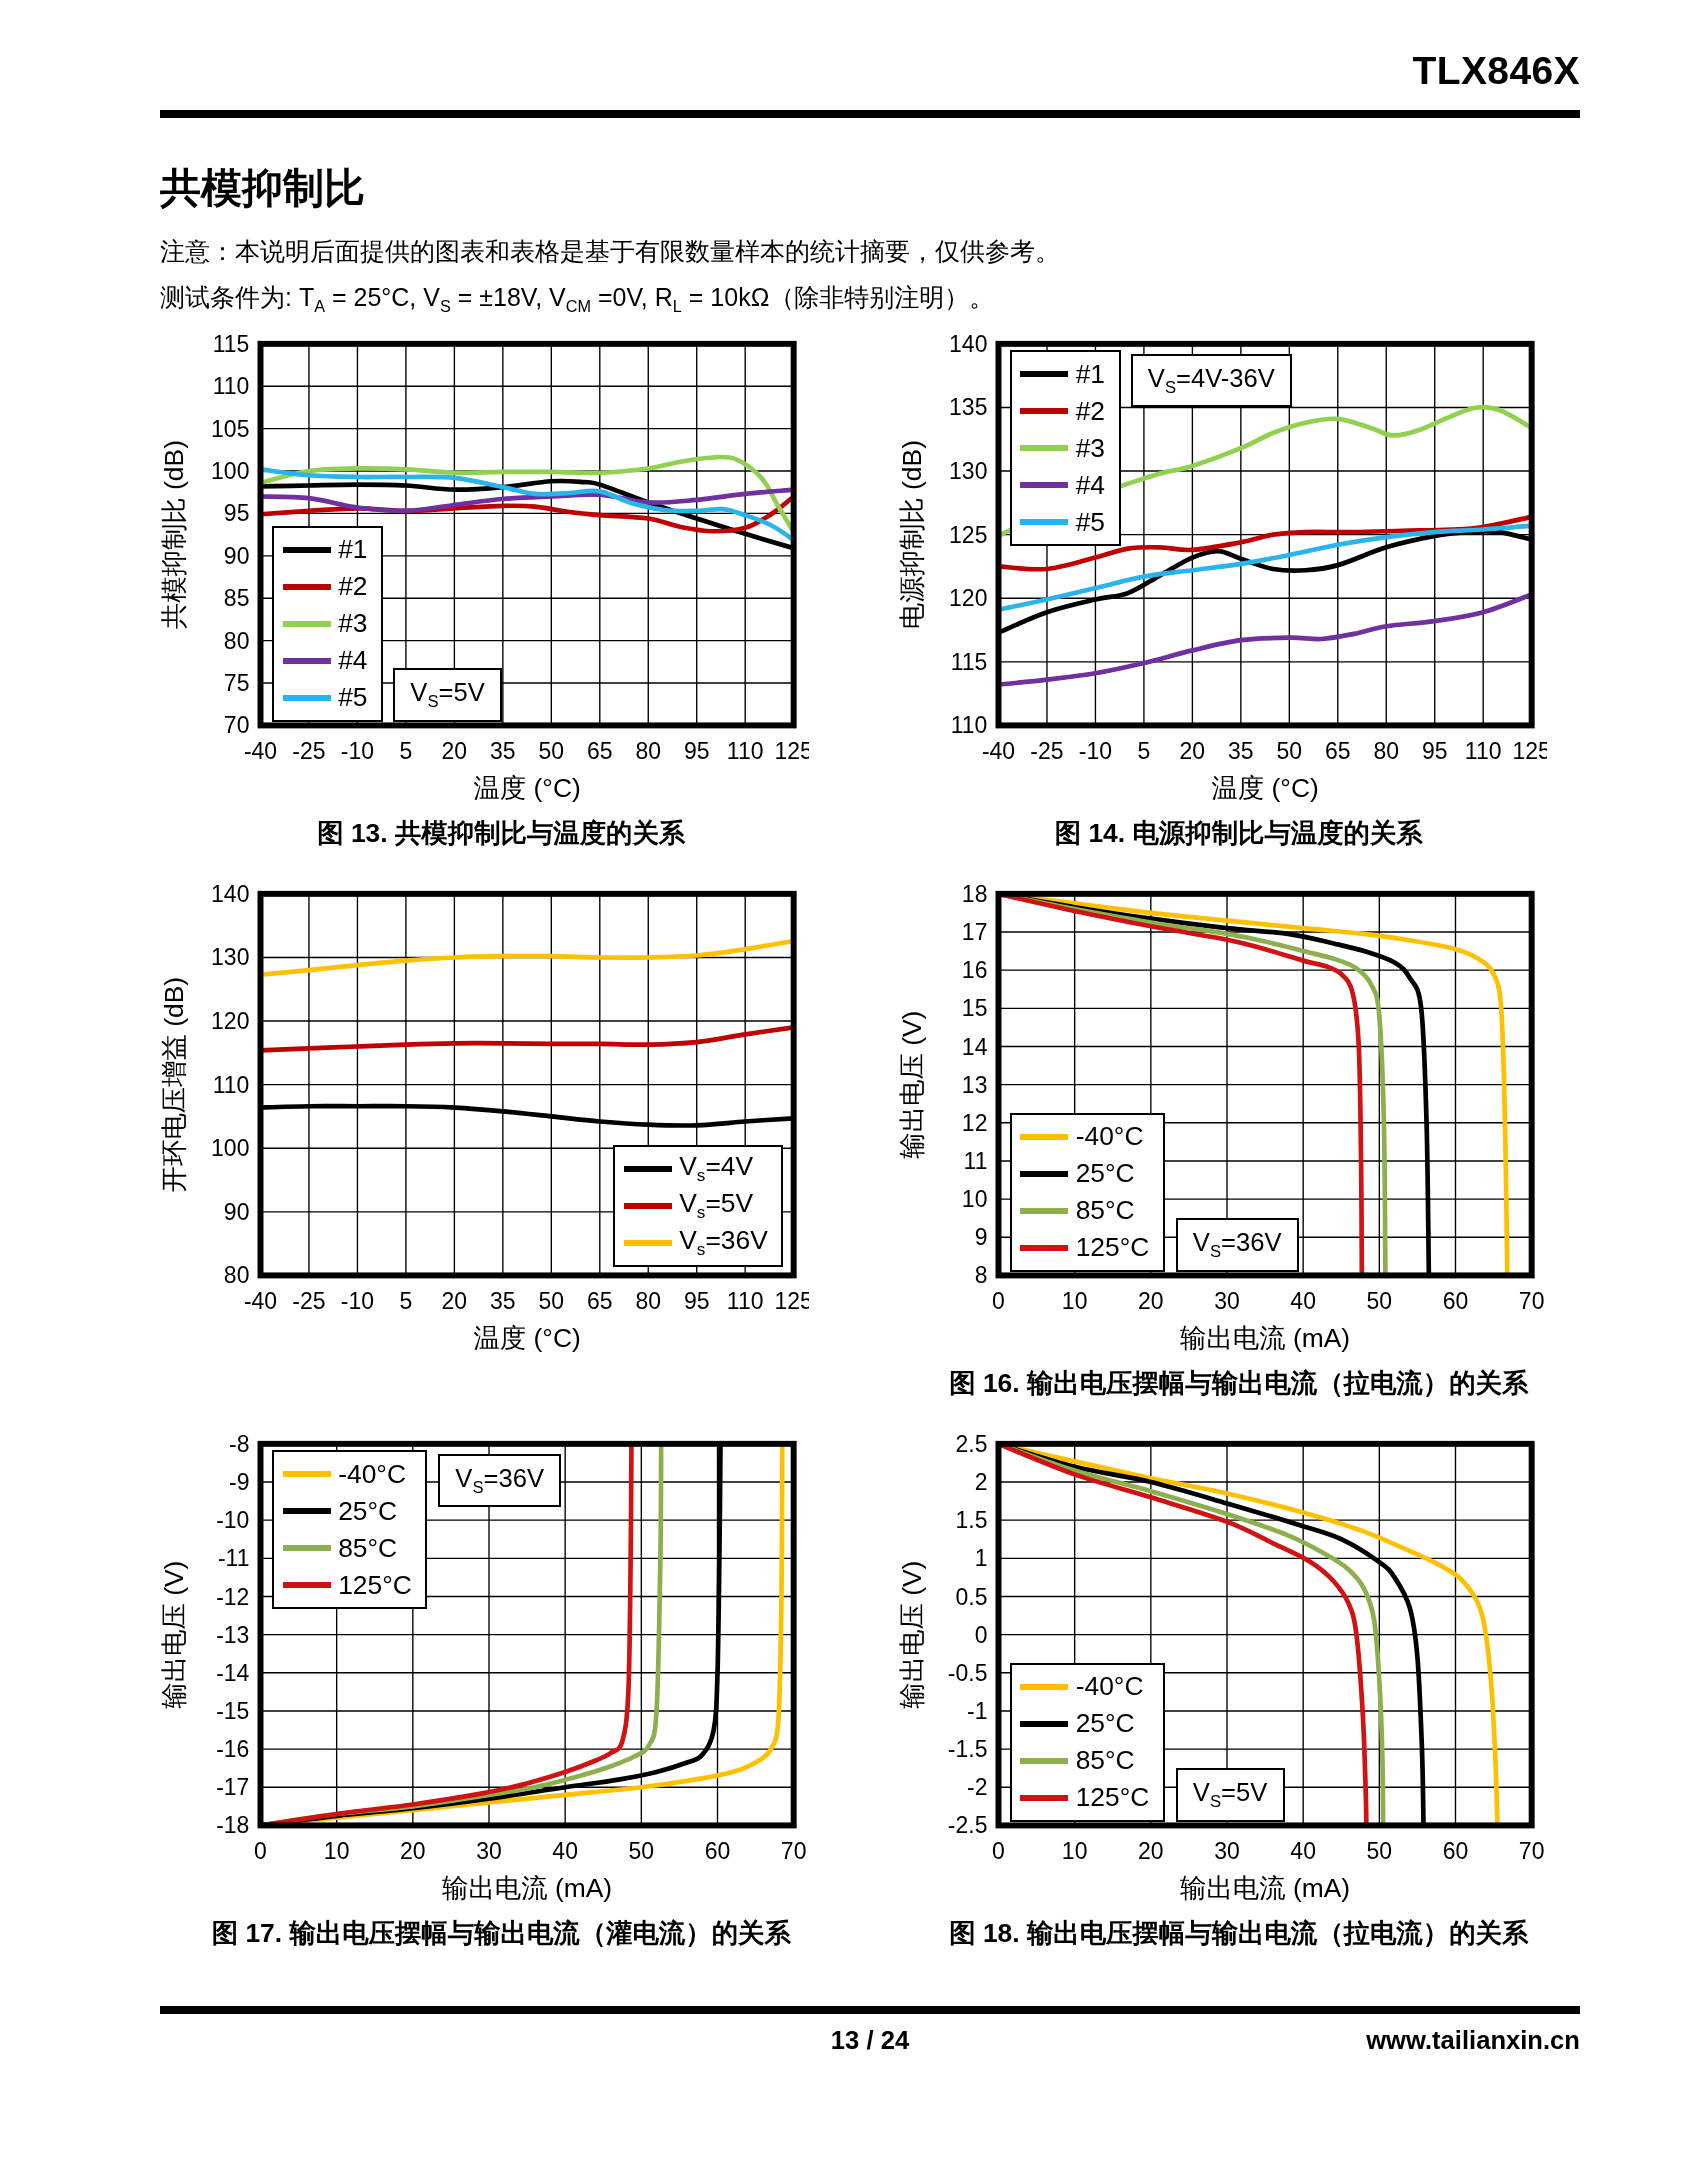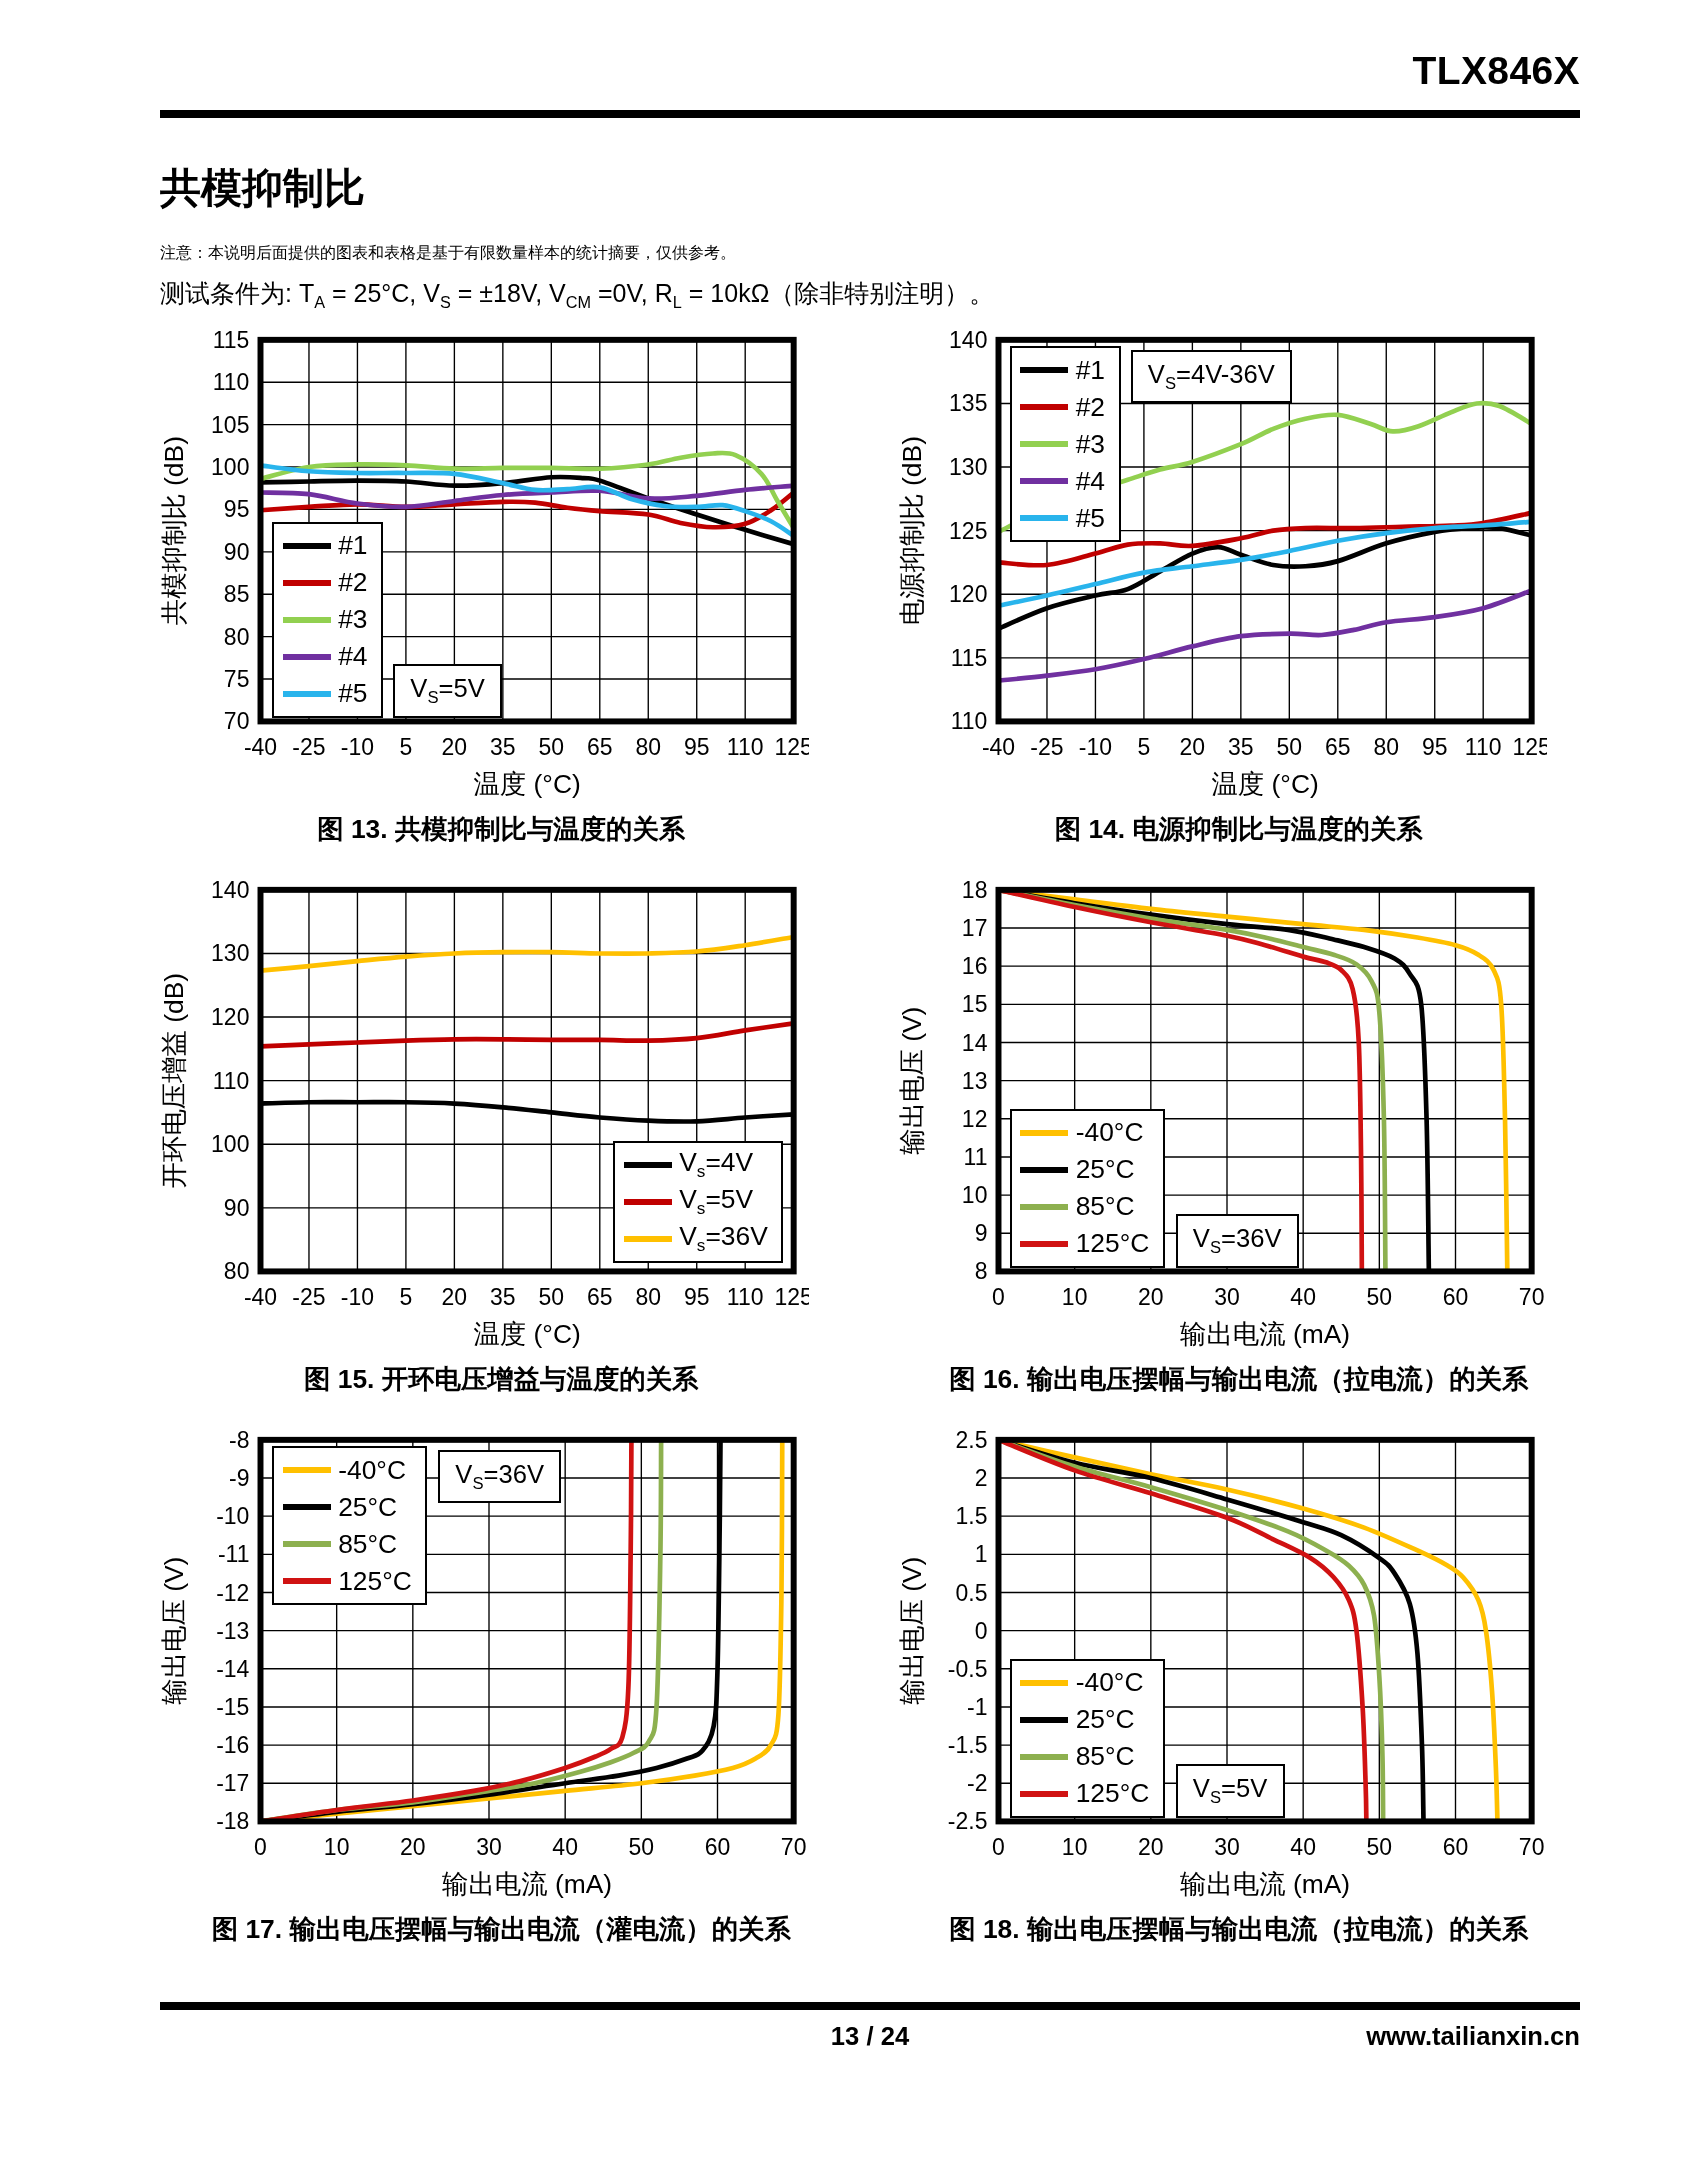--- a/index.html
+++ b/index.html
@@ -11,21 +11,21 @@
     position: relative;
   }
   .page { padding: 49px 105px 0 160px; }
 
   .doc-header { text-align: right; }
   .doc-title { font-size: 39px; font-weight: bold; letter-spacing: 0.4px; }
   .rule { height: 7.7px; background: #000; }
   .header-rule { margin-top: 17px; }
 
   .section-heading { font-size: 41px; font-weight: bold; margin-top: 43px; }
-  .note-text { font-size: 16px; margin-top: 27px; }
+  .note-text { font-size: 25px; margin-top: 19px; }
   .cond-text { font-size: 25px; margin-top: 13.6px; }
   .cond-text sub, .annot sub, .legend-label sub { font-size: 0.65em; }
 
   .charts-grid {
     display: grid;
     grid-template-columns: 1fr 1fr;
     column-gap: 55px;
     row-gap: 29px;
     margin-top: 13.6px;
   }
@@ -303,21 +303,20 @@
             <div class="legend-row">
               <span class="swatch" style="background: rgb(192, 0, 0);"></span>
               <span class="legend-label">V<sub>s</sub>=5V</span>
             </div>
             <div class="legend-row">
               <span class="swatch" style="background: rgb(255, 192, 0);"></span>
               <span class="legend-label">V<sub>s</sub>=36V</span>
             </div>
           </div>
         </div>
-      <figcaption>图 15. 开环电压增益与温度的关系</figcaption>
     </figure>
     <figure class="chart-block">
       <div class="chart-mount">
           <svg width="649" height="474" viewBox="0 0 762 556">
             <defs>
               <clipPath id="clip-3">
                 <rect x="118" y="16" width="626" height="448"></rect>
               </clipPath>
             </defs>
             <line x1="118" y1="16" x2="118" y2="464" stroke="#000" stroke-width="1.6"></line>

